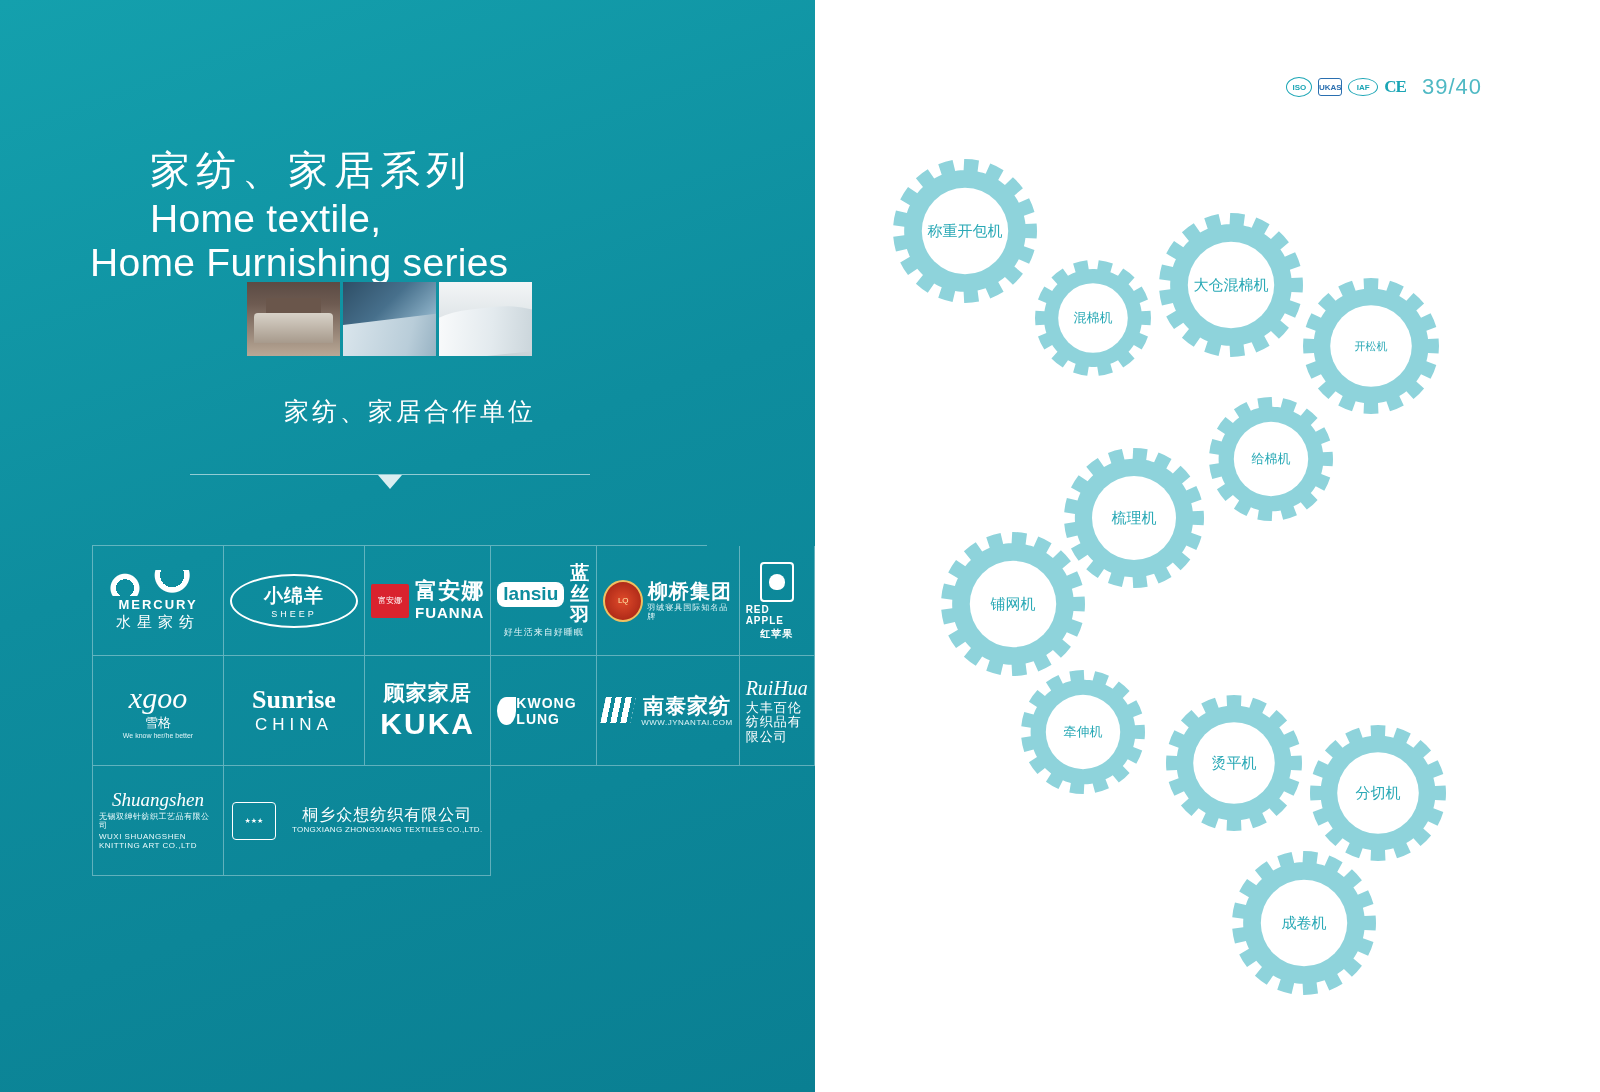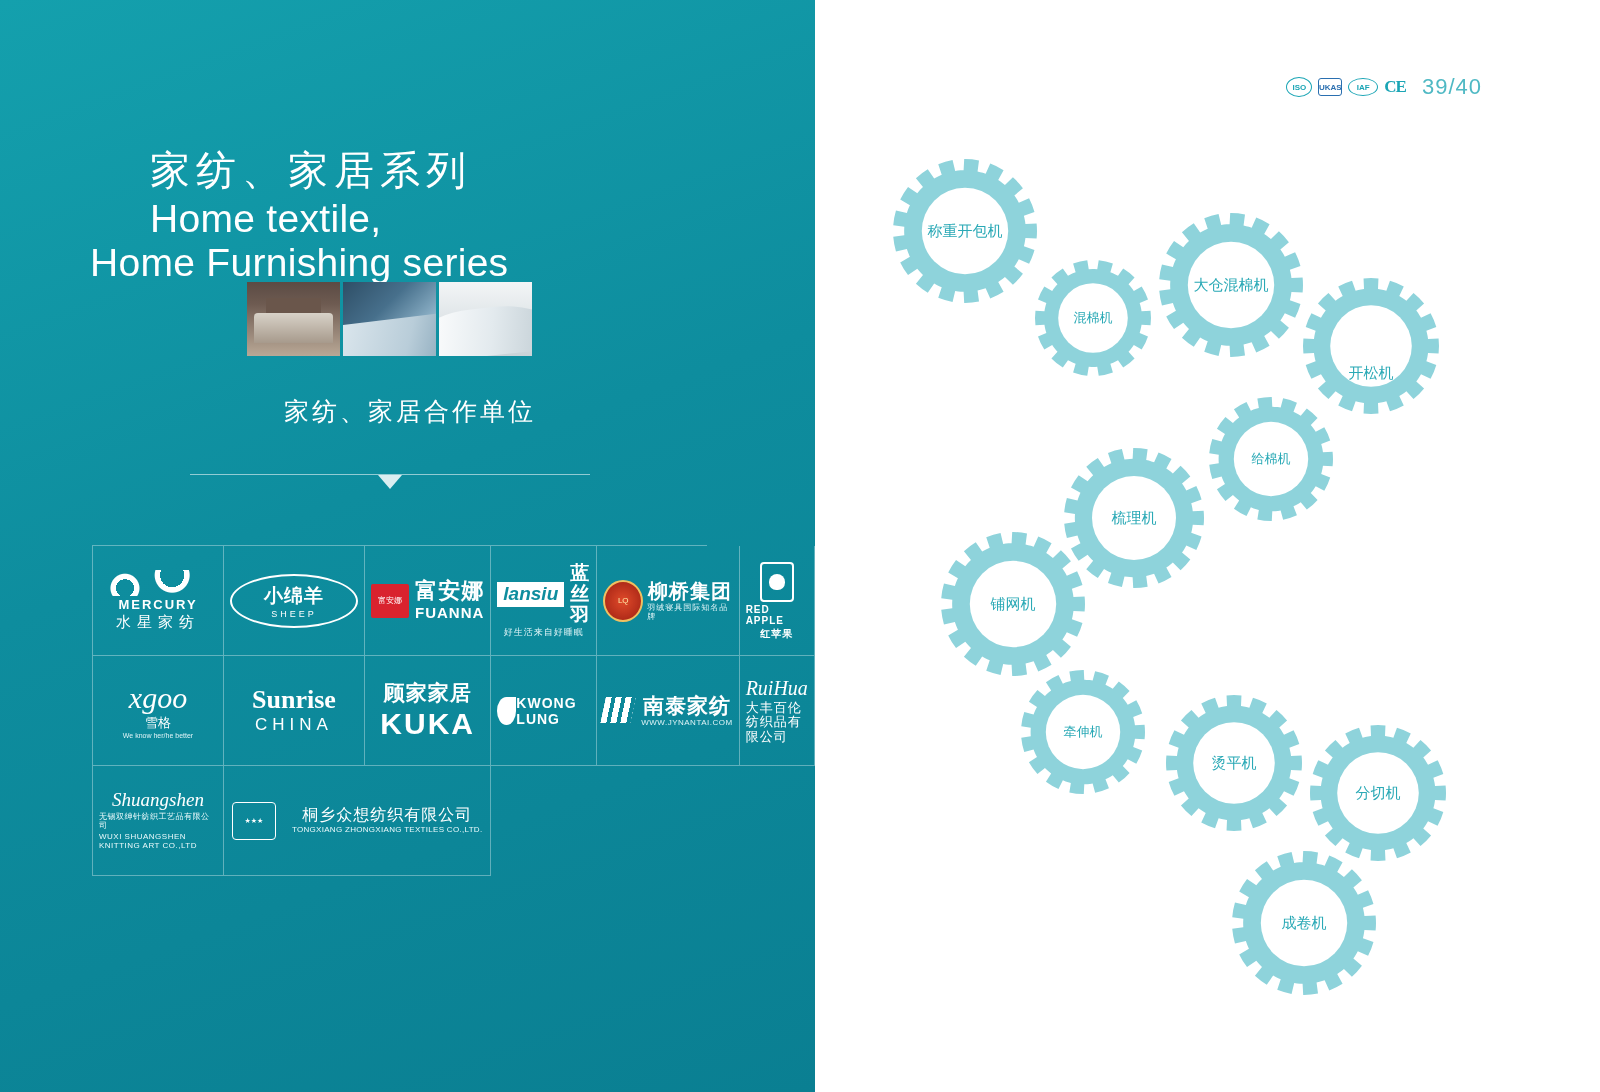--- a/index.html
+++ b/index.html
@@ -202,22 +202,22 @@
     display:flex; align-items:center; justify-content:center;
     border-radius: 2px;
     text-align:center;
   }
   .fuanna-cn { font-size: 22px; font-weight: bold; color:#fff; letter-spacing:1px; }
   .fuanna-en { font-size: 15px; font-weight: bold; color:#fff; letter-spacing:1px; }
 
   .lansiu-row { display:flex; align-items:center; gap:6px; }
   .lansiu-en {
     background:#fff; color:#0e8d9e;
-    font-size: 19px; font-style: italic; font-weight: bold;
-    padding: 2px 6px; border-radius:0;
+    font-size: 19px; font-weight: bold;
+    padding: 2px 6px; border-radius:8px;
   }
   .lansiu-cn { font-size: 19px; color:#fff; font-weight:bold; letter-spacing:1px;}
   .lansiu-sub { font-size: 9px; color:#dff4f7; letter-spacing:1px; }
 
   .liuqiao-row { display:flex; align-items:center; gap:4px; }
   .liuqiao-seal {
     width: 42px; height: 42px; border-radius: 50%;
     background: radial-gradient(circle,#e04a2a 0%, #9d1f12 100%);
     color: #ffe9a8; font-size: 8px;
     display:flex; align-items:center; justify-content:center;
@@ -527,21 +527,21 @@
         <circle cx="419" cy="763" r="40.8" fill="#ffffff"></circle>
         <path d="M 620.03 786.01 L 630.59 785.54 A 68 68 0 0 1 630.59 800.46 L 620.03 799.99 A 57.46 57.46 0 0 1 619.10 805.45 L 618.37 808.37 L 628.30 811.97 A 68 68 0 0 1 622.59 825.76 L 613.02 821.28 A 57.46 57.46 0 0 1 610.06 825.97 L 608.27 828.39 L 616.07 835.52 A 68 68 0 0 1 605.52 846.07 L 598.39 838.27 A 57.46 57.46 0 0 1 593.86 841.47 L 591.28 843.02 L 595.76 852.59 A 68 68 0 0 1 581.97 858.30 L 578.37 848.37 A 57.46 57.46 0 0 1 572.97 849.59 L 569.99 850.03 L 570.46 860.59 A 68 68 0 0 1 555.54 860.59 L 556.01 850.03 A 57.46 57.46 0 0 1 550.55 849.10 L 547.63 848.37 L 544.03 858.30 A 68 68 0 0 1 530.24 852.59 L 534.72 843.02 A 57.46 57.46 0 0 1 530.03 840.06 L 527.61 838.27 L 520.48 846.07 A 68 68 0 0 1 509.93 835.52 L 517.73 828.39 A 57.46 57.46 0 0 1 514.53 823.86 L 512.98 821.28 L 503.41 825.76 A 68 68 0 0 1 497.70 811.97 L 507.63 808.37 A 57.46 57.46 0 0 1 506.41 802.97 L 505.97 799.99 L 495.41 800.46 A 68 68 0 0 1 495.41 785.54 L 505.97 786.01 A 57.46 57.46 0 0 1 506.90 780.55 L 507.63 777.63 L 497.70 774.03 A 68 68 0 0 1 503.41 760.24 L 512.98 764.72 A 57.46 57.46 0 0 1 515.94 760.03 L 517.73 757.61 L 509.93 750.48 A 68 68 0 0 1 520.48 739.93 L 527.61 747.73 A 57.46 57.46 0 0 1 532.14 744.53 L 534.72 742.98 L 530.24 733.41 A 68 68 0 0 1 544.03 727.70 L 547.63 737.63 A 57.46 57.46 0 0 1 553.03 736.41 L 556.01 735.97 L 555.54 725.41 A 68 68 0 0 1 570.46 725.41 L 569.99 735.97 A 57.46 57.46 0 0 1 575.45 736.90 L 578.37 737.63 L 581.97 727.70 A 68 68 0 0 1 595.76 733.41 L 591.28 742.98 A 57.46 57.46 0 0 1 595.97 745.94 L 598.39 747.73 L 605.52 739.93 A 68 68 0 0 1 616.07 750.48 L 608.27 757.61 A 57.46 57.46 0 0 1 611.47 762.14 L 613.02 764.72 L 622.59 760.24 A 68 68 0 0 1 628.30 774.03 L 618.37 777.63 A 57.46 57.46 0 0 1 619.59 783.03 Z" fill="#8ed3db"></path>
         <circle cx="563" cy="793" r="40.8" fill="#ffffff"></circle>
         <path d="M 549.43 915.99 L 560.61 915.56 A 72 72 0 0 1 560.61 930.44 L 549.43 930.01 A 60.839999999999996 60.839999999999996 0 0 1 548.56 935.41 L 547.89 938.29 L 558.47 941.93 A 72 72 0 0 1 553.09 955.81 L 542.82 951.37 A 60.839999999999996 60.839999999999996 0 0 1 540.05 956.09 L 538.38 958.53 L 546.93 965.75 A 72 72 0 0 1 536.91 976.74 L 528.94 968.90 A 60.839999999999996 60.839999999999996 0 0 1 524.65 972.30 L 522.21 973.97 L 527.58 983.79 A 72 72 0 0 1 514.26 990.42 L 509.66 980.22 A 60.839999999999996 60.839999999999996 0 0 1 504.44 981.85 L 501.56 982.53 L 503.01 993.62 A 72 72 0 0 1 488.20 995.00 L 487.60 983.82 A 60.839999999999996 60.839999999999996 0 0 1 482.13 983.45 L 479.20 983.05 L 476.56 993.92 A 72 72 0 0 1 462.25 989.85 L 465.72 979.21 A 60.839999999999996 60.839999999999996 0 0 1 460.76 976.89 L 458.17 975.45 L 451.78 984.63 A 72 72 0 0 1 439.91 975.67 L 446.99 967.00 A 60.839999999999996 60.839999999999996 0 0 1 443.20 963.05 L 441.31 960.78 L 432.03 967.02 A 72 72 0 0 1 424.20 954.38 L 433.93 948.85 A 60.839999999999996 60.839999999999996 0 0 1 431.83 943.80 L 430.88 941.00 L 419.97 943.47 A 72 72 0 0 1 417.24 928.85 L 428.31 927.21 A 60.839999999999996 60.839999999999996 0 0 1 428.17 921.74 L 428.31 918.79 L 417.24 917.15 A 72 72 0 0 1 419.97 902.53 L 430.88 905.00 A 60.839999999999996 60.839999999999996 0 0 1 432.74 899.85 L 433.93 897.15 L 424.20 891.62 A 72 72 0 0 1 432.03 878.98 L 441.31 885.22 A 60.839999999999996 60.839999999999996 0 0 1 444.90 881.09 L 446.99 879.00 L 439.91 870.33 A 72 72 0 0 1 451.78 861.37 L 458.17 870.55 A 60.839999999999996 60.839999999999996 0 0 1 463.01 867.99 L 465.72 866.79 L 462.25 856.15 A 72 72 0 0 1 476.56 852.08 L 479.20 862.95 A 60.839999999999996 60.839999999999996 0 0 1 484.64 862.32 L 487.60 862.18 L 488.20 851.00 A 72 72 0 0 1 503.01 852.38 L 501.56 863.47 A 60.839999999999996 60.839999999999996 0 0 1 506.86 864.84 L 509.66 865.78 L 514.26 855.58 A 72 72 0 0 1 527.58 862.21 L 522.21 872.03 A 60.839999999999996 60.839999999999996 0 0 1 526.66 875.22 L 528.94 877.10 L 536.91 869.26 A 72 72 0 0 1 546.93 880.25 L 538.38 887.47 A 60.839999999999996 60.839999999999996 0 0 1 541.38 892.05 L 542.82 894.63 L 553.09 890.19 A 72 72 0 0 1 558.47 904.07 L 547.89 907.71 A 60.839999999999996 60.839999999999996 0 0 1 549.02 913.06 Z" fill="#8ed3db"></path>
         <circle cx="489" cy="923" r="43.2" fill="#ffffff"></circle>
       </svg>
     <div id="gear-labels">
         <div class="gear-label" style="left: 150px; top: 231px; font-size: 15px;">称重开包机</div>
         <div class="gear-label" style="left: 278px; top: 318px; font-size: 13px;">混棉机</div>
         <div class="gear-label" style="left: 416px; top: 285px; font-size: 15px;">大仓混棉机</div>
-        <div class="gear-label" style="left: 556px; top: 346px; font-size: 15px; margin-top: 27px;">开松机</div>
+        <div class="gear-label" style="left: 556px; top: 346px; font-size: 11px;">开松机</div>
         <div class="gear-label" style="left: 456px; top: 459px; font-size: 13px;">给棉机</div>
         <div class="gear-label" style="left: 319px; top: 518px; font-size: 15px;">梳理机</div>
         <div class="gear-label" style="left: 198px; top: 604px; font-size: 15px;">铺网机</div>
         <div class="gear-label" style="left: 268px; top: 732px; font-size: 13px;">牵伸机</div>
         <div class="gear-label" style="left: 419px; top: 763px; font-size: 15px;">烫平机</div>
         <div class="gear-label" style="left: 563px; top: 793px; font-size: 15px;">分切机</div>
         <div class="gear-label" style="left: 489px; top: 923px; font-size: 15px;">成卷机</div>
       </div>
   </div>
 

